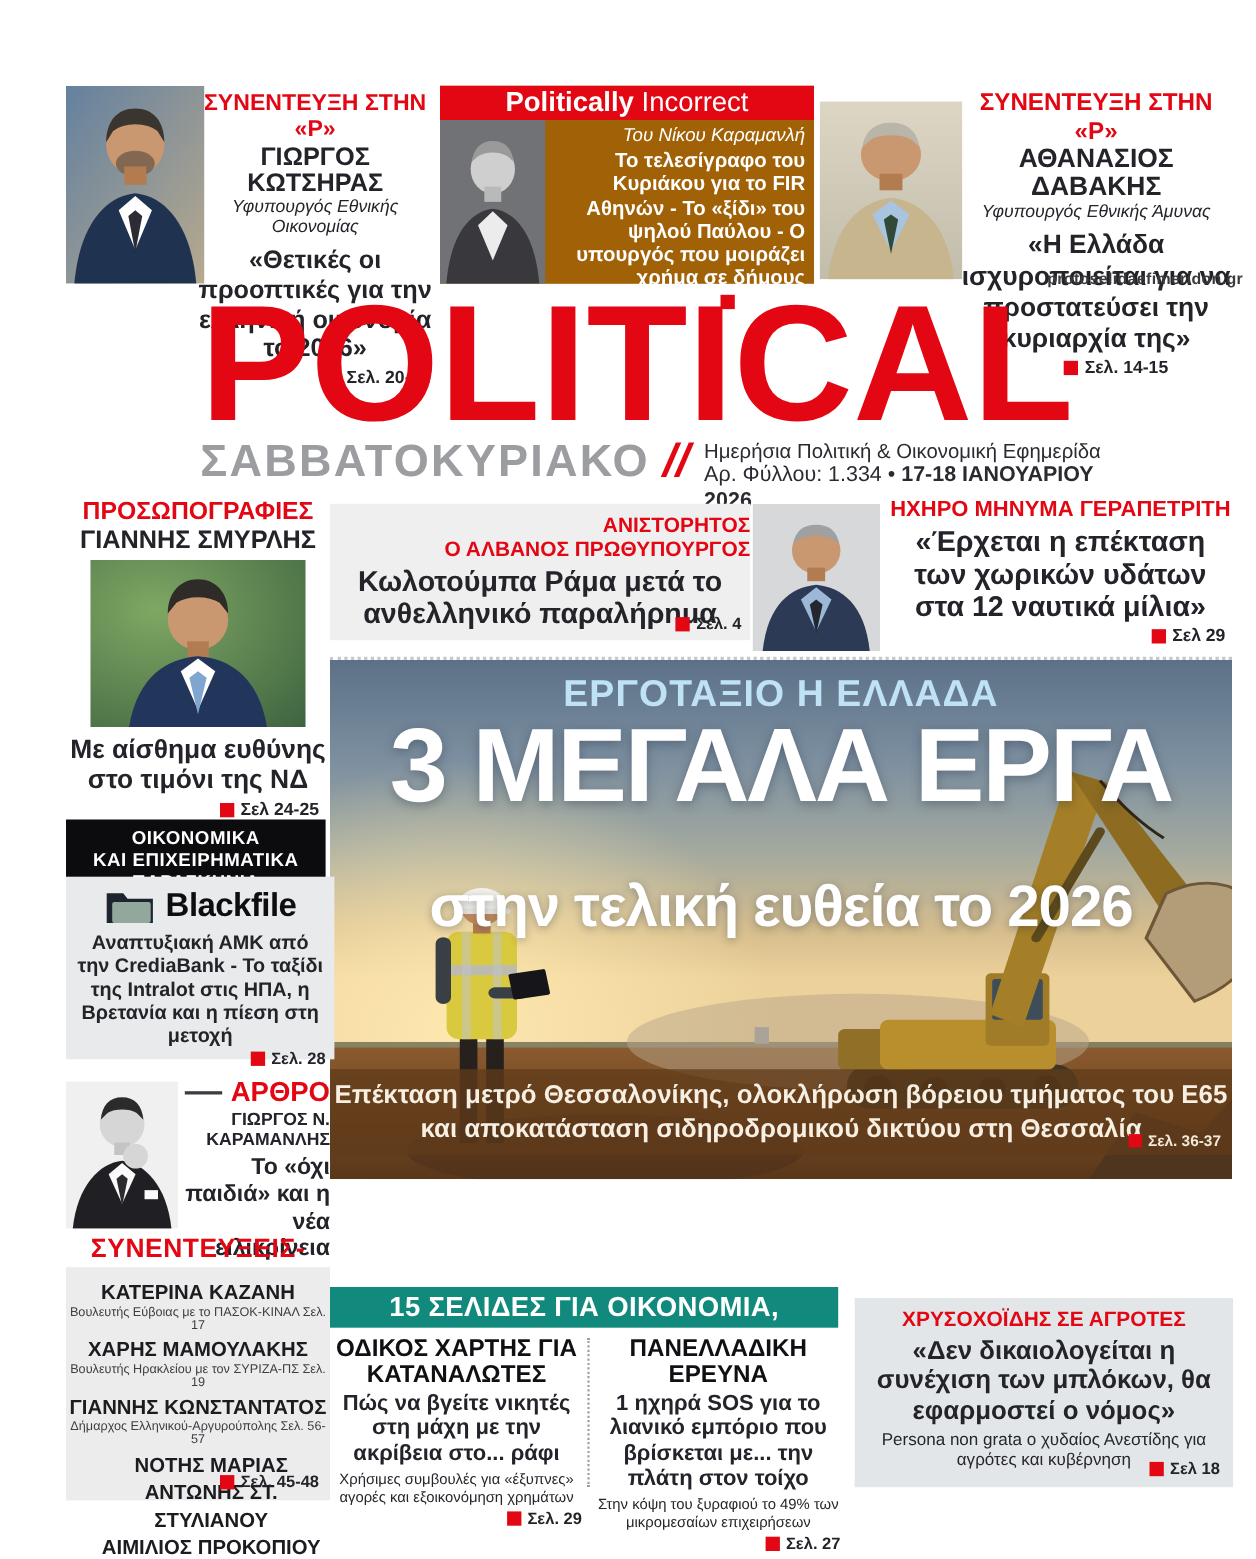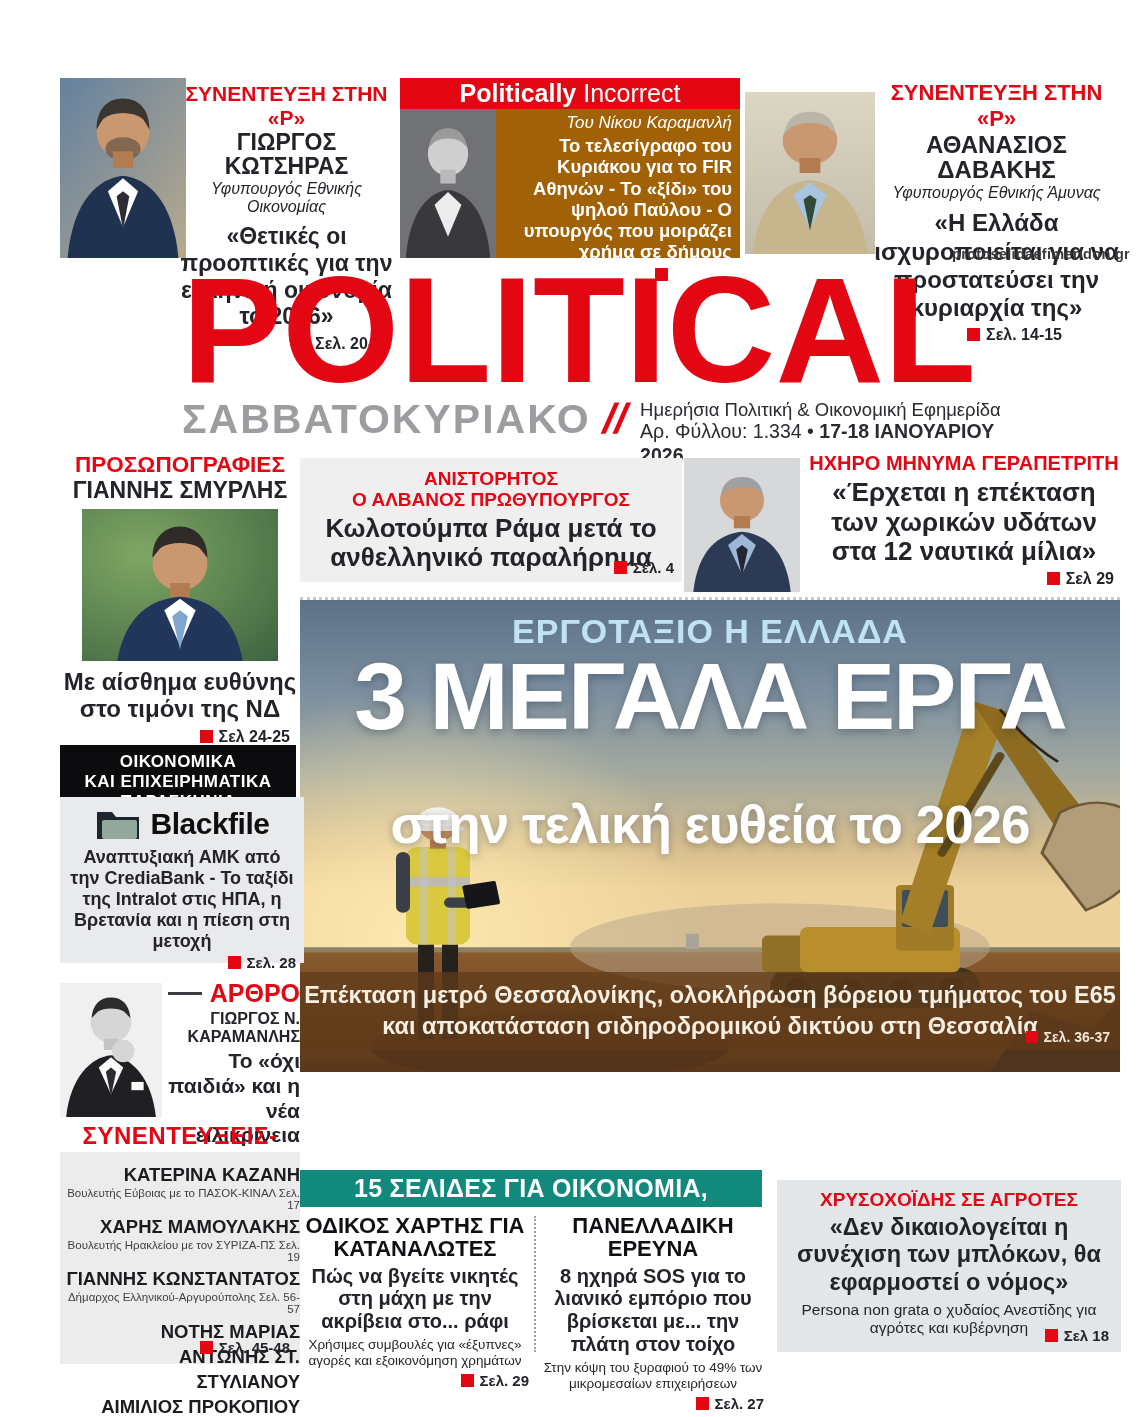--- a/index.html
+++ b/index.html
@@ -65,21 +65,21 @@
   
   .profile{left:60px;top:452px;width:240px;text-align:center;}
   .profile .kick{font-size:22.5px;}
   .profile .nm{font-size:23px;}
   .profile .photo{position:relative;width:196px;height:152px;margin:7px auto 8px;}
   .profile .hl{font-size:24px;font-weight:bold;line-height:1.12;color:var(--dark);}
   .profile .pg{margin-top:5px;padding-right:10px;}
 
   .albania{left:300px;top:458px;width:382px;height:124px;background:#efeff0;text-align:center;
            padding-top:10px;box-sizing:border-box;}
-  .albania .k{font-size:19px;font-weight:bold;color:var(--red);line-height:1.12;}
+  .albania .k{font-size:19px;font-weight:bold;color:var(--red);line-height:1.12;text-align:right;}
   .albania .hl{font-size:26px;font-weight:bold;line-height:1.12;margin-top:3px;color:var(--dark);}
   .albania .pg{position:absolute;right:8px;bottom:6px;font-size:15px;}
 
   .gera{left:684px;top:452px;width:436px;height:140px;}
   .gera .photo{left:0;top:6px;width:116px;height:134px;}
   .gera .txt{position:absolute;left:124px;right:0;top:0;text-align:center;}
   .gera .kick{font-size:20px;}
   .gera .hl{font-size:26px;font-weight:bold;line-height:1.14;margin-top:3px;color:var(--dark);}
   .gera .pg{margin-top:3px;padding-right:6px;}
 
@@ -114,21 +114,21 @@
   .arthro .photo{left:0;top:8px;width:102px;height:134px;}
   .arthro .txt{position:absolute;left:108px;right:0;top:4px;text-align:right;}
   .akick{display:flex;justify-content:flex-end;align-items:center;gap:8px;}
   .akick .ln{width:56px;height:0;border-top:3px solid #3c3c42;}
   .akick .t{font-size:25px;font-weight:bold;color:var(--red);}
   .arthro .nm2{font-size:16px;font-weight:bold;margin-top:2px;color:var(--dark);}
   .arthro .hl{font-size:21px;font-weight:bold;line-height:1.18;margin-top:3px;color:var(--dark);}
   .arthro .pg{margin-top:5px;font-size:15px;}
 
   .inth{left:60px;top:1122px;width:240px;text-align:center;font-size:24px;font-weight:bold;color:var(--red);letter-spacing:.5px;}
-  .intb{left:60px;top:1152px;width:240px;height:212px;background:#ececec;text-align:right;
+  .intb{left:60px;top:1152px;width:240px;height:212px;background:#ececec;text-align:center;
         padding-top:12px;box-sizing:border-box;}
   .ie .n{font-size:18.5px;font-weight:bold;color:#1b1b20;}
   .ie .s{font-size:11.5px;color:#3e3e44;margin:1px 0 5px;}
   .il{font-size:18.5px;font-weight:bold;line-height:1.35;color:#1b1b20;padding-left:24px;}
   .intb .pg{position:absolute;right:10px;bottom:8px;font-size:15px;}
 
   
   .tealbar{left:300px;top:1170px;width:462px;height:37px;background:var(--teal);color:#fff;font-weight:bold;
            font-size:25px;text-align:center;line-height:37px;letter-spacing:.3px;}
   .col{position:absolute;text-align:center;}
@@ -467,21 +467,21 @@
     <div class="pg">
         <span class="sq"></span>
         <span>Σελ. 29</span>
       </div>
   </section>
 
   <div class="abs vdot"></div>
 
   <section class="col colR">
     <div class="k">ΠΑΝΕΛΛΑΔΙΚΗ ΕΡΕΥΝΑ</div>
-    <div class="hl">8 ηχηρά SOS για το λιανικό εμπόριο που βρίσκεται με... την πλάτη στον τοίχο</div>
+    <div class="hl">1 ηχηρά SOS για το λιανικό εμπόριο που βρίσκεται με... την πλάτη στον τοίχο</div>
     <div class="s">Στην κόψη του ξυραφιού το 49% των μικρομεσαίων επιχειρήσεων</div>
     <div class="pg">
         <span class="sq"></span>
         <span>Σελ. 27</span>
       </div>
   </section>
 
   <section class="abs farm">
     <div class="kick">ΧΡΥΣΟΧΟΪΔΗΣ ΣΕ ΑΓΡΟΤΕΣ</div>
     <div class="hl">«Δεν δικαιολογείται η συνέχιση των μπλόκων, θα εφαρμοστεί ο νόμος»</div>

